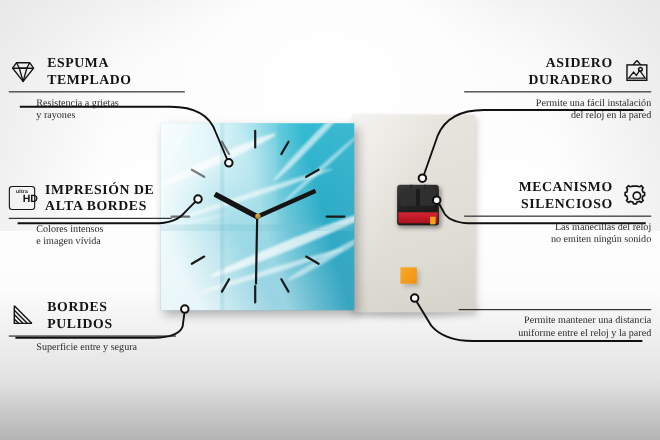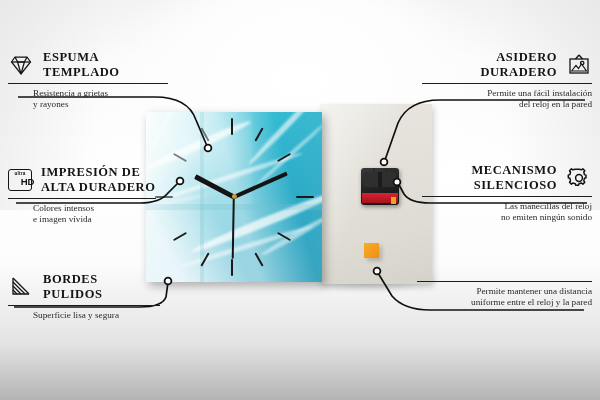--- a/index.html
+++ b/index.html
@@ -276,21 +276,21 @@
 y rayones</div>
   </div>
 
   <div class="feat left" style="top:165px;">
     <div class="feat-head">
       <span class="hd-badge">
         <span class="hd-ultra">ultra</span>
         <span class="hd-main">HD</span>
       </span>
       <span class="feat-title">IMPRESIÓN DE
-ALTA DURADERO</span>
+ALTA BORDES</span>
     </div>
     <div class="feat-rule" style="width:148px;"></div>
     <div class="feat-desc">Colores intensos
 e imagen vívida</div>
   </div>
 
   <div class="feat left" style="top:272px;">
     <div class="feat-head">
       <span class="ico">
         <svg viewBox="0 0 26 24">
@@ -300,21 +300,21 @@
               <path d="M5 11 L13 19"></path>
               <path d="M5 15 L9 19"></path>
           <path d="M5 3 L5 19 L21 19"></path>
             </g>
           </svg>
       </span>
       <span class="feat-title">BORDES
 PULIDOS</span>
     </div>
     <div class="feat-rule" style="width:152px;"></div>
-    <div class="feat-desc">Superficie lisa y segura</div>
+    <div class="feat-desc">Superficie entre y segura</div>
   </div>
 
   <div class="feat right" style="top:50px;">
     <div class="feat-head">
       <span class="ico">
         <svg viewBox="0 0 26 24">
             <g fill="none" stroke="currentColor" stroke-width="1.3">
           <path d="M13 2 L9.5 6"></path>
               <path d="M13 2 L16.5 6"></path>
           <rect x="4" y="6" width="18" height="14"></rect>

